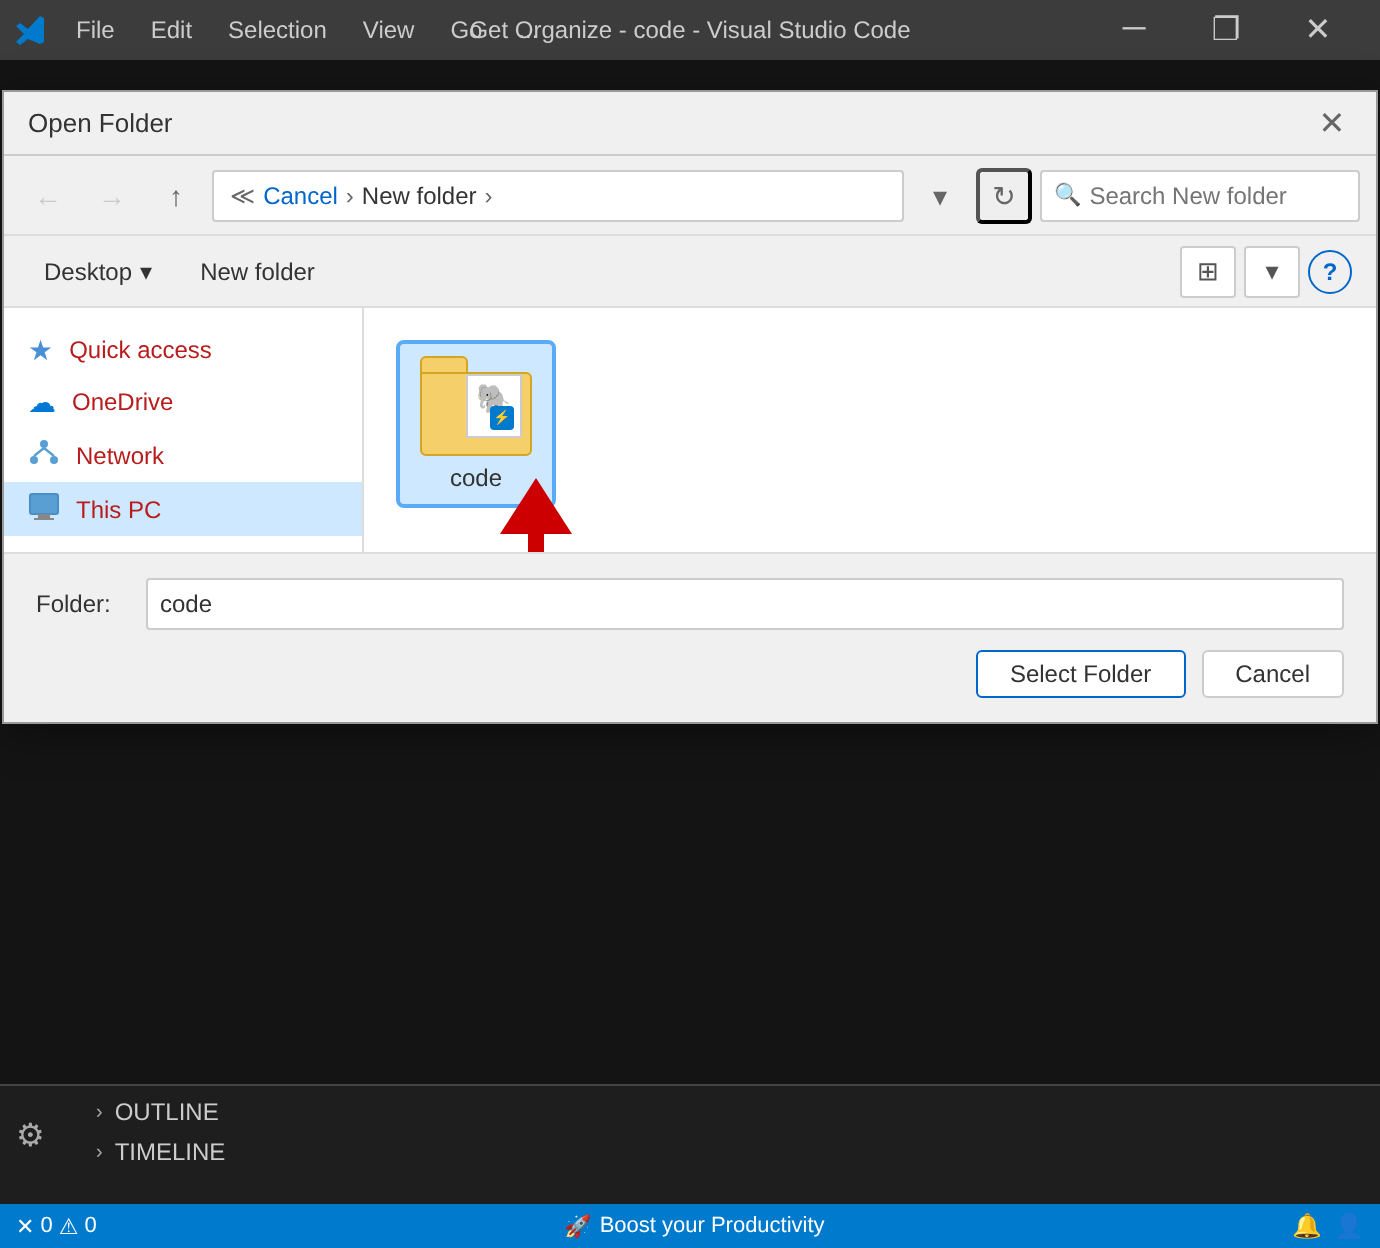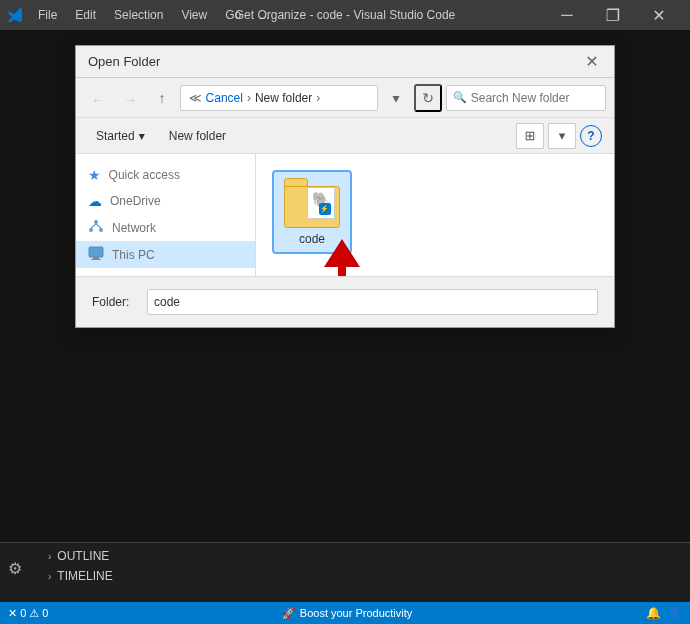--- a/index.html
+++ b/index.html
@@ -71,21 +71,21 @@
       bottom: 0;
       background: rgba(0,0,0,0.3);
       display: flex;
       align-items: flex-start;
       justify-content: center;
       padding-top: 15px;
     }
 
     
     .dialog {
-      width: 540px;
+      width: 688px;
       background: #ffffff;
       border: 1px solid #999;
       box-shadow: 0 4px 20px rgba(0,0,0,0.4);
       display: flex;
       flex-direction: column;
     }
 
     .dialog-titlebar {
       height: 32px;
       background: #f0f0f0;
@@ -273,21 +273,21 @@
       display: flex;
       align-items: center;
       gap: 8px;
       padding: 5px 12px;
       cursor: pointer;
       font-size: 12px;
       color: #333;
     }
     .sidebar-item.selected { background: #cde8ff; }
     .sidebar-icon { font-size: 14px; flex-shrink: 0; }
-    .sidebar-label { color: #737373; }
+    .sidebar-label { color: #b91c1c; }
 
     
     .main-content {
       flex: 1;
       padding: 16px;
       background: white;
       position: relative;
       overflow: auto;
     }
 
@@ -574,21 +574,21 @@
       <button class="nav-refresh">↻</button>
 
       <div class="search-box">
         <span class="search-icon">🔍</span>
         <input type="text" placeholder="Search New folder" style="">
       </div>
     </div>
 
     <div class="toolbar">
       <button class="organize-btn">
-        <span>Started</span>
+        <span>Desktop</span>
         <span>▾</span>
       </button>
       <button class="new-folder-btn">New folder</button>
 
       <div class="toolbar-right">
         <div class="view-btn">⊞</div>
         <div class="view-btn">▾</div>
         <div class="help-btn">?</div>
       </div>
     </div>
@@ -649,20 +649,24 @@
           <div class="arrow-shaft"></div>
         </div>
       </div>
     </div>
 
     <div class="dialog-footer">
       <div class="folder-input-row">
         <label class="folder-label">Folder:</label>
         <input class="folder-input" type="text" value="code" style="">
       </div>
+      <div class="dialog-buttons">
+        <button class="btn-select">Select Folder</button>
+        <button class="btn-cancel">Cancel</button>
+      </div>
     </div>
 
   </div>
 </div>
 
 <div class="bottom-panels">
   <span class="gear-icon-bottom">⚙</span>
   <div class="panel-items" style="margin-left: 32px;">
     <div class="panel-item">
       <span class="toggle-icon">›</span>

